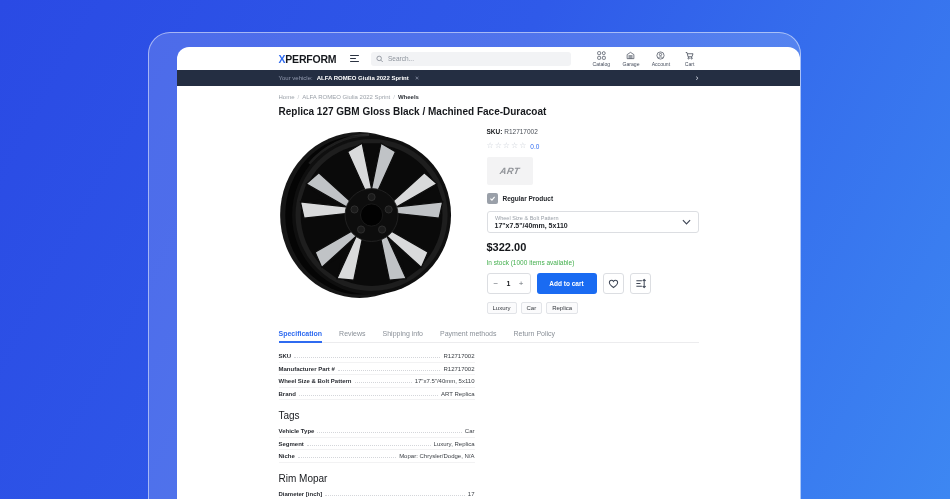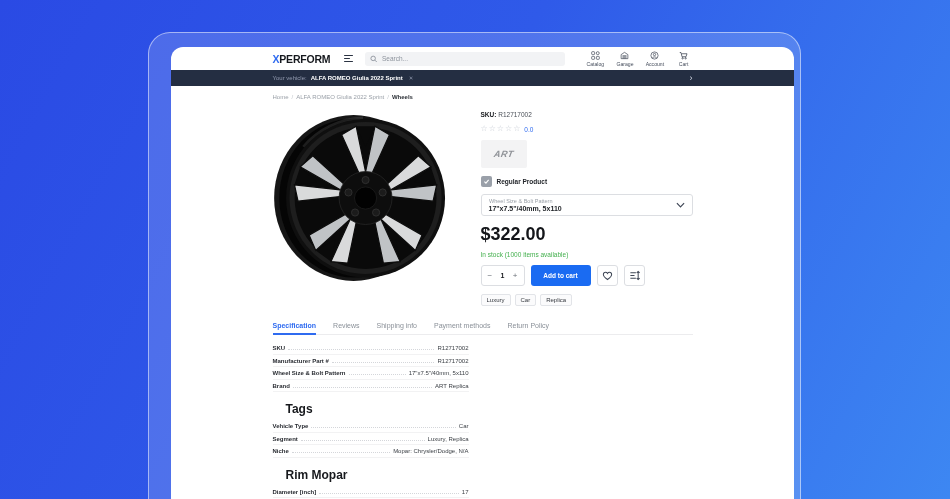--- a/index.html
+++ b/index.html
@@ -2,21 +2,21 @@
 <html><head>
 <meta charset="utf-8">
 <style>
   html,body{margin:0;padding:0;width:950px;height:499px;overflow:hidden;
     font-family:"Liberation Sans","DejaVu Sans",sans-serif;}
   body{background:linear-gradient(118deg,#2a4ae4 0%,#2f5ae9 45%,#3d87f2 100%);position:relative;}
 
   .frame{position:absolute;left:148px;top:32px;width:653px;height:500px;
     background:rgba(255,255,255,0.16);border:1px solid rgba(255,255,255,0.5);
     border-radius:22px;box-sizing:border-box;}
-  .card{position:absolute;left:171px;top:47px;width:623px;height:452px;
+  .card{position:absolute;left:177px;top:47px;width:623px;height:452px;
     background:#fff;border-radius:12px 12px 0 0;overflow:hidden;}
   .container{width:420px;margin:0 auto;}
 
   
   .app-header{height:23px;display:flex;align-items:center;}
   .app-header .container{display:flex;align-items:center;}
   .logo{font-weight:800;font-size:10.5px;letter-spacing:-0.2px;color:#15181d;cursor:pointer;white-space:nowrap;}
   .logo .x{color:#2f6bf0;}
   .burger{margin-left:14px;display:flex;flex-direction:column;gap:1.6px;cursor:pointer;}
   .burger i{display:block;height:1.4px;background:#2b3342;border-radius:1px;}
@@ -63,21 +63,21 @@
     transform:skewX(-10deg);}
   .regline{margin-top:8px;display:flex;align-items:center;gap:5px;}
   .cbx{width:11px;height:11px;background:#9aa0a9;border-radius:2px;display:flex;align-items:center;
     justify-content:center;cursor:pointer;}
   .regline span{font-size:6.5px;font-weight:700;color:#23262b;}
   .ddl{margin-top:7px;border:1px solid #dcdee2;border-radius:3px;height:20px;display:flex;
     align-items:center;padding:0 7px;cursor:pointer;justify-content:space-between;}
   .ddl .ddtxt{display:flex;flex-direction:column;gap:1px;}
   .ddl .ddlab{font-size:6px;color:#9aa0a8;transform:scale(0.92);transform-origin:left;}
   .ddl .ddval{font-size:7px;color:#1d2025;font-weight:600;}
-  .price{margin-top:8px;font-size:18px;font-weight:800;color:#14161a;}
+  .price{margin-top:8px;font-size:11px;font-weight:800;color:#14161a;}
   .stock{margin-top:6px;font-size:6.5px;color:#44b04e;}
   .ctrls{margin-top:7px;display:flex;align-items:center;gap:6px;}
   .qty{display:flex;align-items:center;border:1px solid #dcdee2;border-radius:3px;height:21px;
     width:44px;justify-content:space-between;padding:0 6px;box-sizing:border-box;}
   .qty .qbtn{font-size:8px;color:#6a7078;cursor:pointer;line-height:8px;}
   .qty .qval{font-size:7px;color:#17191d;font-weight:600;}
   .addcart{height:21px;width:60px;background:#1a6bf2;color:#fff;border:0;border-radius:3px;
     font-size:6.5px;font-weight:600;cursor:pointer;font-family:inherit;}
   .sqbtn{height:21px;width:21px;border:1px solid #dcdee2;border-radius:3px;background:#fff;
     display:flex;align-items:center;justify-content:center;cursor:pointer;box-sizing:border-box;}
@@ -90,21 +90,21 @@
   .tabs{margin-top:13px;display:flex;gap:17px;border-bottom:1px solid #ececee;}
   .tab{font-size:7px;color:#8a9098;padding:3px 0 4px;cursor:pointer;}
   .tab.active{color:#2f6bf0;font-weight:700;border-bottom:2px solid #2f6bf0;margin-bottom:-1px;}
 
   
   .specs{margin-top:7px;width:196px;}
   .srow{display:flex;align-items:flex-end;gap:3px;padding:3px 0 2.5px;border-bottom:1px solid #f2f2f3;}
   .srow .sl{font-size:6px;font-weight:700;color:#2a2d33;white-space:nowrap;}
   .srow .lead{flex:1;border-bottom:1px dotted #d4d6da;margin-bottom:1px;}
   .srow .sv{font-size:6px;color:#3c4046;white-space:nowrap;}
-  .shead{font-size:12px;font-weight:700;color:#17191d;margin:10px 13px 4px;}
+  .shead{font-size:10px;font-weight:400;color:#17191d;margin:10px 0 4px;}
 </style>
 </head>
 <body>
 
 <div class="frame"></div>
 <div class="card">
 
   <div class="app-header">
     <div class="container">
       <div class="logo"><span class="x">X</span><span>PERFORM</span></div>
@@ -179,20 +179,21 @@
   <div class="container">
 
     <div class="crumbs">
       <span class="bc">Home</span>
         <span class="sep"></span>
       <span class="bc">ALFA ROMEO Giulia 2022 Sprint</span>
         <span class="sep"></span>
       <span class="last">Wheels</span>
     </div>
 
+    <div class="ptitle">Replica 127 GBM Gloss Black / Machined Face-Duracoat</div>
 
     <div class="parea">
       <div class="imgcol">
         <svg width="196" height="188" viewBox="0 0 220 220">
           <ellipse cx="99" cy="110" rx="93" ry="97" fill="#161616"></ellipse>
           <ellipse cx="99" cy="110" rx="87" ry="93" fill="#050505"></ellipse>
           <circle cx="113" cy="110" r="93" fill="#0f0f0f"></circle>
           <circle cx="113" cy="110" r="89" fill="#1e1e1e"></circle>
           <circle cx="113" cy="110" r="83" fill="#0a0a0a"></circle>
           <g stroke="#0d0d0d" stroke-width="1.5">

